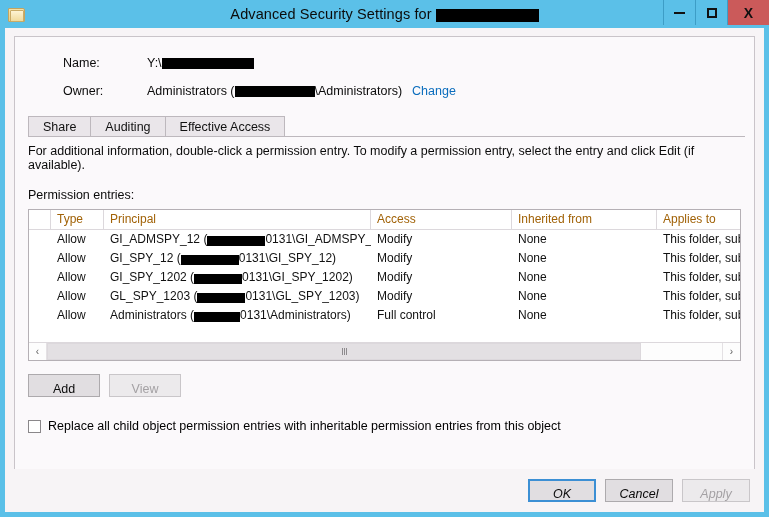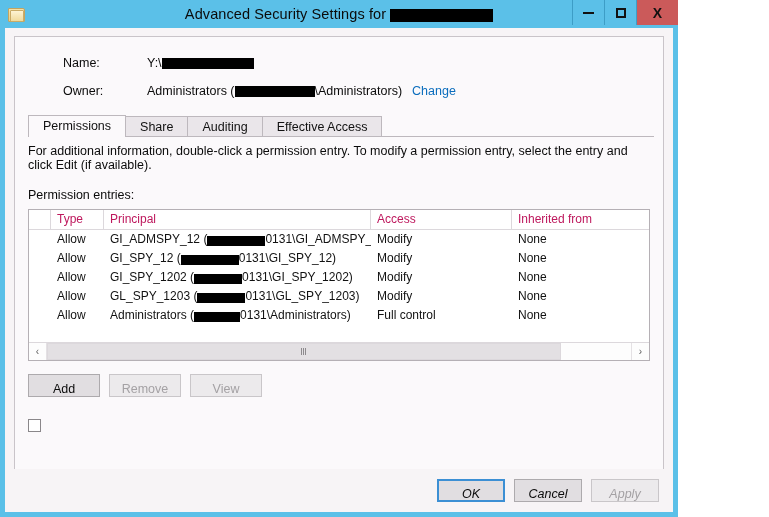--- a/index.html
+++ b/index.html
@@ -11,21 +11,21 @@
     height: 517px;
     overflow: hidden;
     font-family: "Liberation Sans", sans-serif;
     font-size: 12px;
     color: #000;
     background: #ffffff;
   }
 
   .window {
     position: relative;
-    width: 678px;
+    width: 769px;
     height: 517px;
     box-sizing: border-box;
     background: #5bc0e8;
     display: flex;
     flex-direction: column;
   }
 
   
   .titlebar {
     height: 28px;
@@ -252,21 +252,21 @@
     border-bottom: 1px solid #dcd8dc;
     font-size: 12px;
   }
   .lv-header .hcell {
     border-right: 1px solid #dcd8dc;
     box-sizing: border-box;
     padding-left: 6px;
     line-height: 18px;
     overflow: hidden;
     white-space: nowrap;
-    color: #be185d;
+    color: #a16207;
   }
   .lv-body {
     flex: 1 1 auto;
     overflow: hidden;
   }
   .lv-row {
     display: flex;
     height: 19px;
     font-size: 12px;
     align-items: center;
@@ -459,21 +459,20 @@
           <div class="field-value">
             <span>Administrators (</span>
             <span class="redact owner-redact"></span>
             <span>\Administrators)</span>
             <span class="link">Change</span>
           </div>
         </div>
       </div>
 
       <div class="tabstrip">
-        <div class="tab active">Permissions</div>
         <div class="tab">Share</div>
         <div class="tab">Auditing</div>
         <div class="tab">Effective Access</div>
         <div class="tab-underline"></div>
       </div>
 
       <div class="tabpanel">
 
         <div class="info-text">For additional information, double-click a permission entry. To modify a permission entry, select the entry and click Edit (if available).</div>
         <div class="entries-label">Permission entries:</div>
@@ -569,27 +568,27 @@
                     <i></i>
                   </span>
               </div>
             </div>
             <div class="sb-arrow right">›</div>
           </div>
         </div>
 
         <div class="btn-row">
           <div class="btn">Add</div>
-          <div class="btn disabled">Remove</div>
           <div class="btn disabled">View</div>
         </div>
 
 
         <div class="checkrow">
           <span class="checkbox"></span>
+          <span>Replace all child object permission entries with inheritable permission entries from this object</span>
         </div>
 
       </div>
     </div>
 
     <div class="bottombar">
       <div class="btn default ok">OK</div>
       <div class="btn cancel">Cancel</div>
       <div class="btn apply disabled">Apply</div>
     </div>

